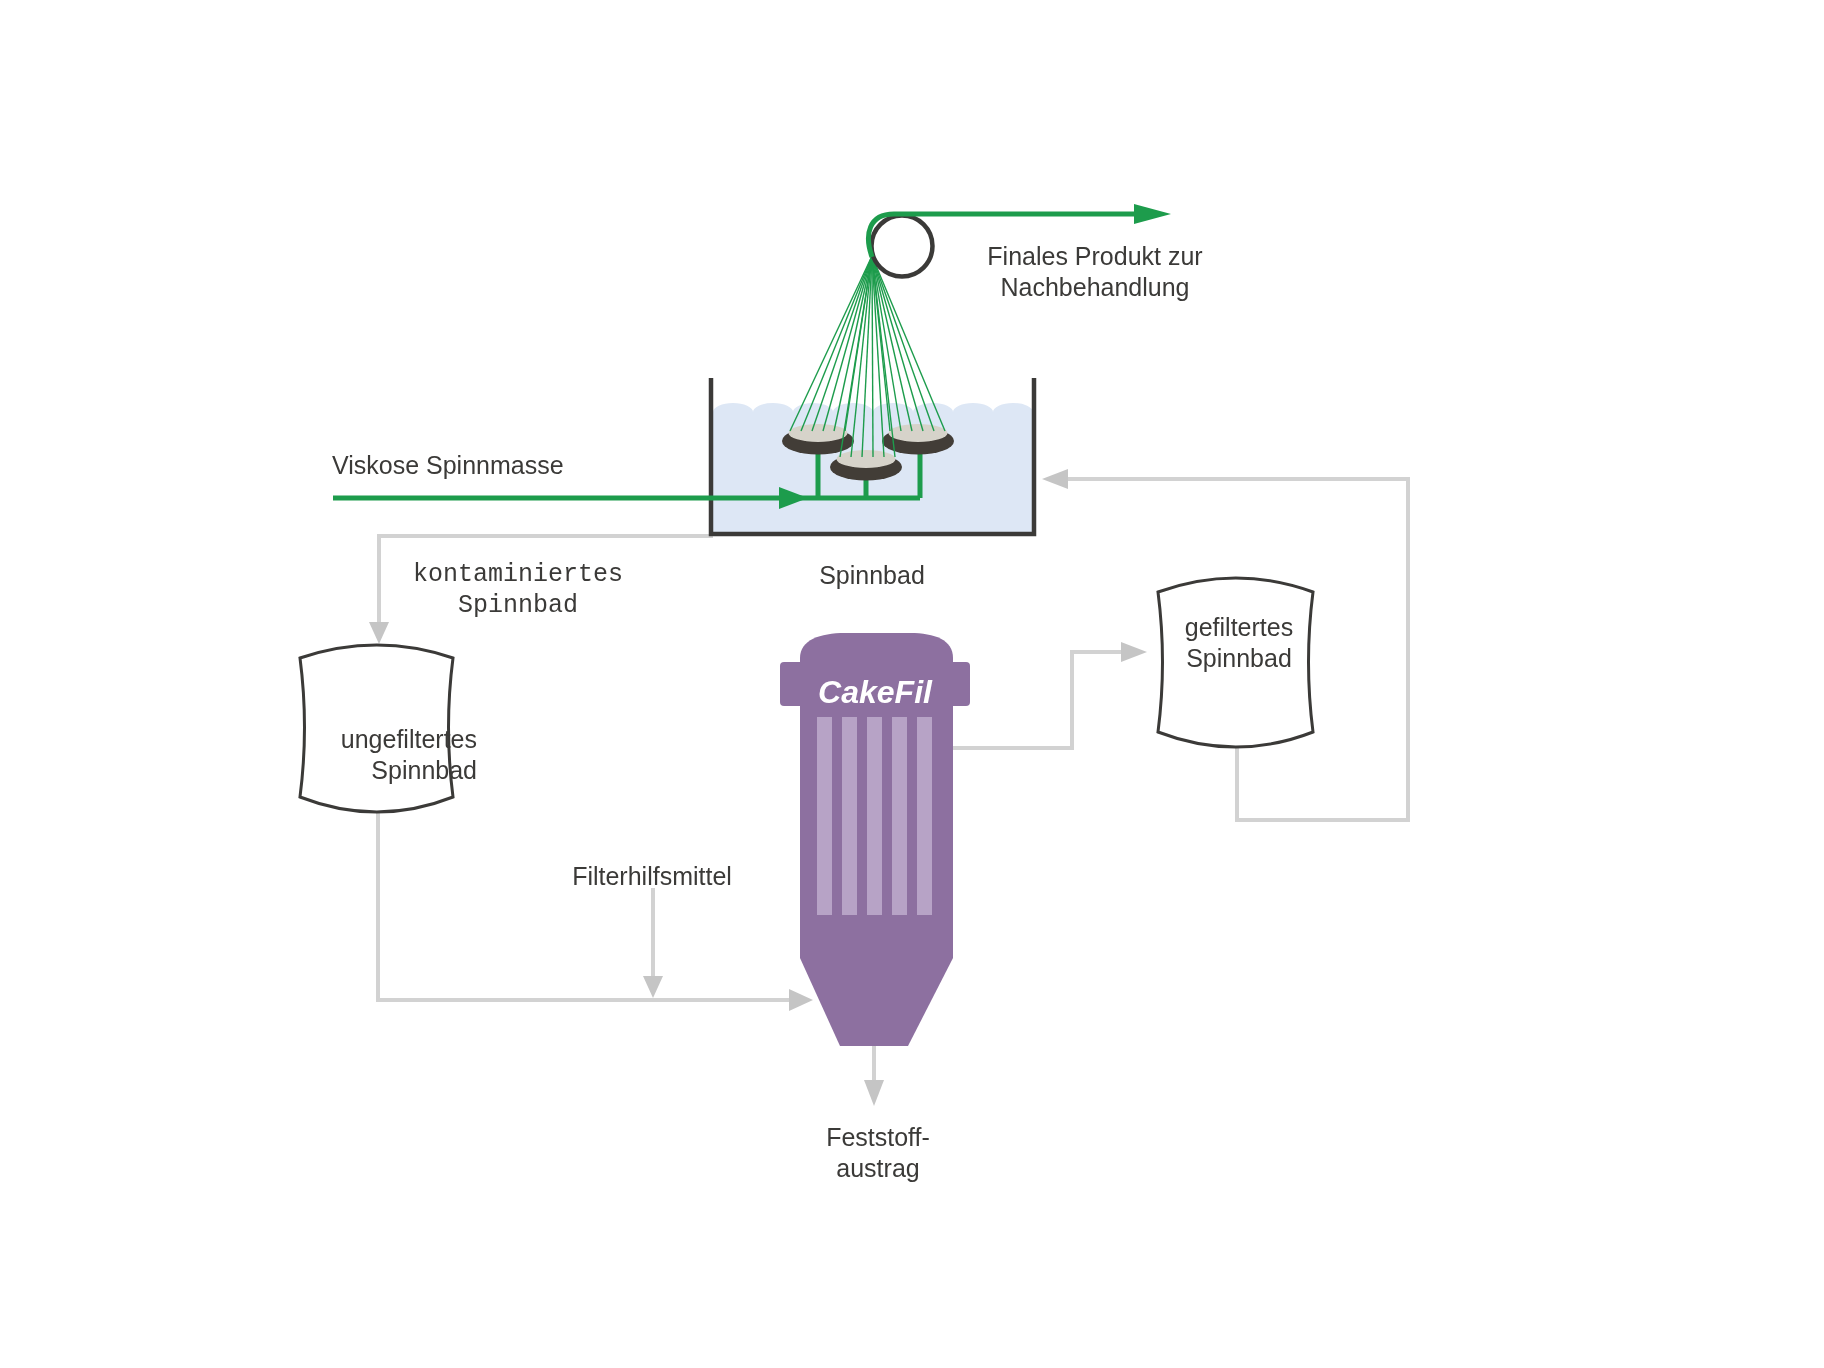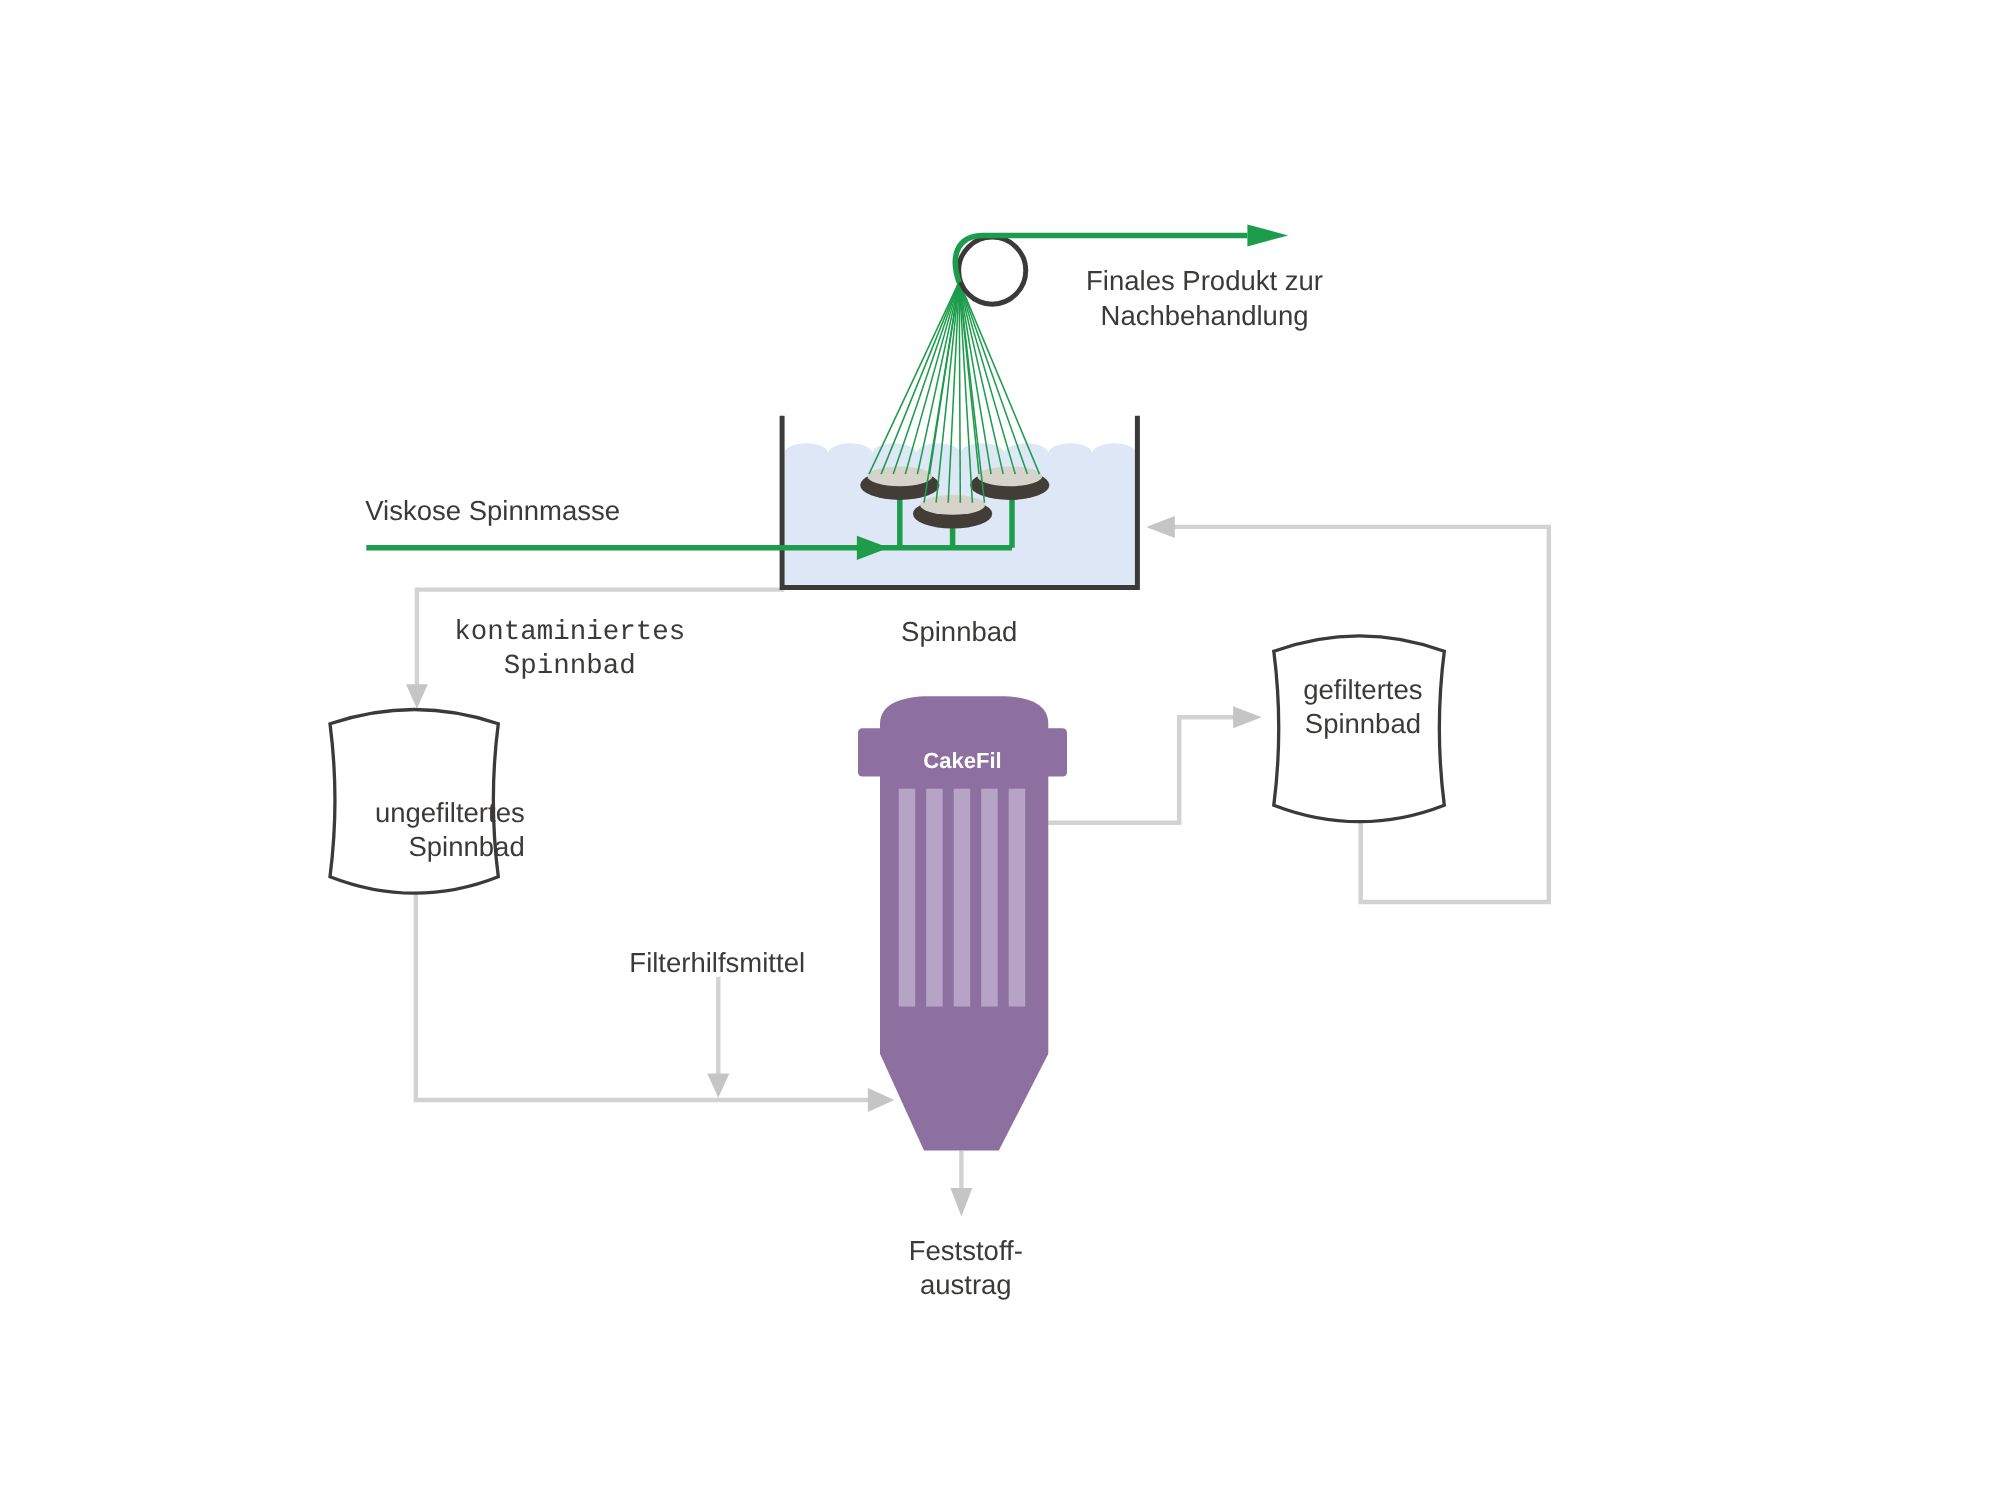--- a/index.html
+++ b/index.html
@@ -7,21 +7,21 @@
     --water:#dde7f5; --line-gray:#d2d2d2; --arrow-gray:#c5c5c5;
     --ink:#3b3a38; --disc-face:#d6d3ca; --disc-rim:#423d37;
   }
   html,body{margin:0;padding:0;background:#fff;}
   #canvas{position:relative;width:1824px;height:1368px;background:#fff;overflow:hidden;
           font-family:"Liberation Sans",sans-serif;}
   #diagram-svg{position:absolute;left:0;top:0;}
   .lbl{position:absolute;font-size:25px;line-height:31px;color:var(--ink);
        white-space:pre-line;text-align:center;}
   .lbl-left{text-align:left;}
-  .lbl-cakefil{font-size:20px;font-weight:bold;color:#ffffff;line-height:28px;}
+  .lbl-cakefil{font-size:32px;font-weight:bold;color:#ffffff;line-height:28px;font-style:italic;}
   
   .s-ink{stroke:var(--ink);fill:none;}
   .f-white{fill:#fff;}
   .gline{stroke:var(--line-gray);stroke-width:4;fill:none;}
   .ghead{fill:var(--arrow-gray);stroke:none;}
   .green-l{stroke:var(--green);fill:none;}
   .green-f{fill:var(--green);stroke:none;}
   .water{fill:var(--water);stroke:none;}
   .purple{fill:var(--purple);stroke:none;}
   .candle{fill:var(--purple-light);stroke:none;}

